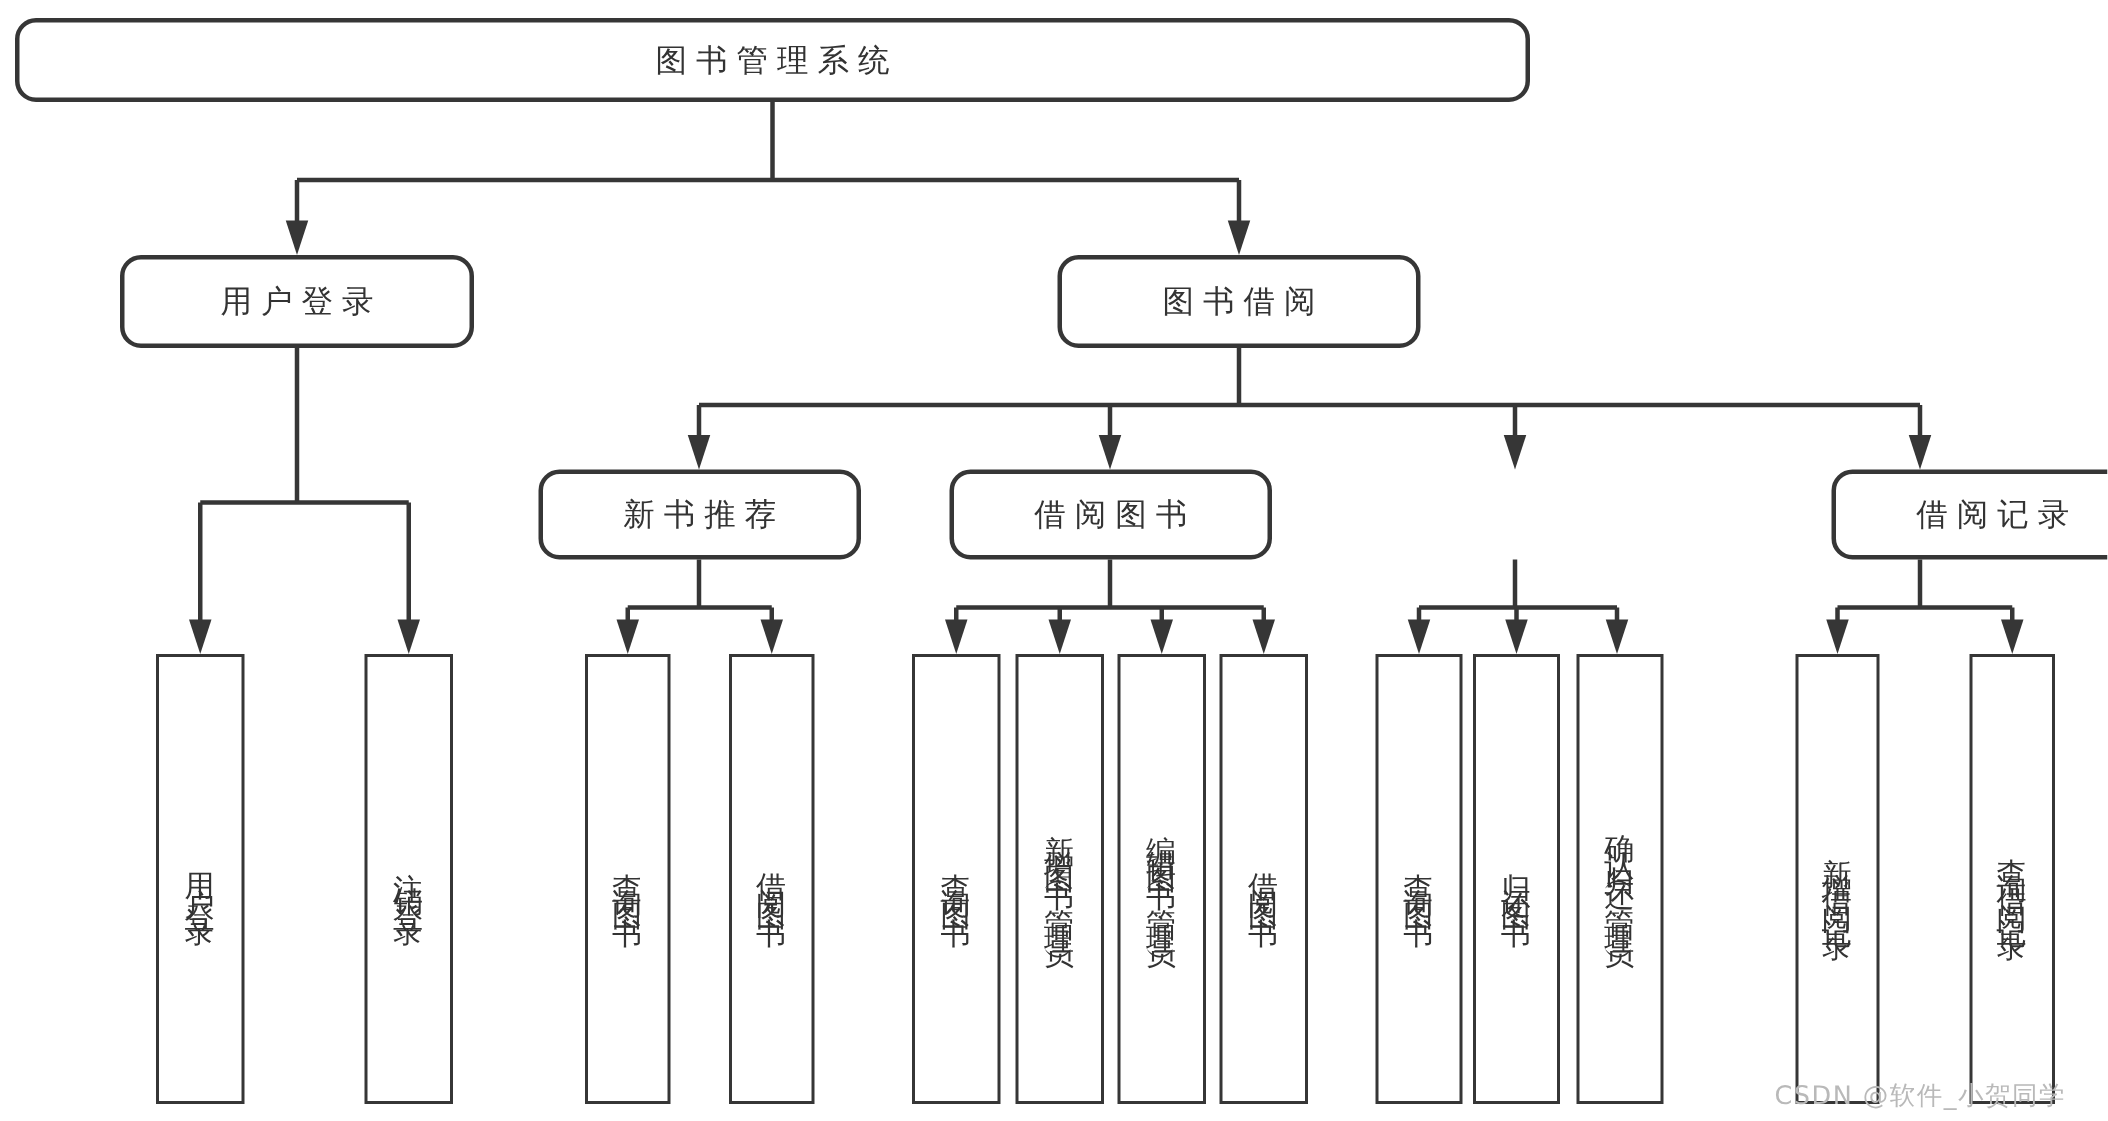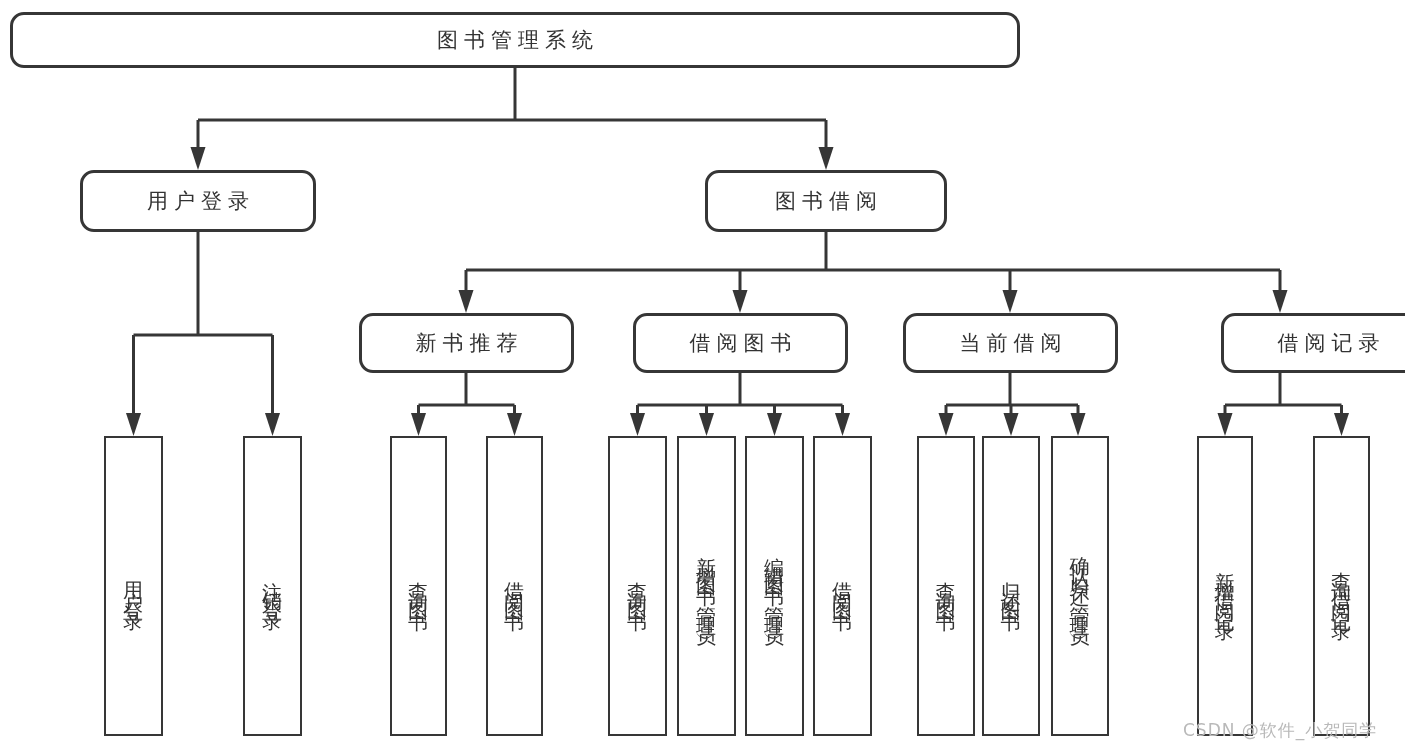--- a/index.html
+++ b/index.html
@@ -112,21 +112,20 @@
     </g>
   </svg>
 
   <div class="node h-node" style="left:10px;top:12px;width:1010px;height:56px">图书管理系统</div>
 
   <div class="node h-node" style="left:80px;top:170px;width:236px;height:62px">用户登录</div>
   <div class="node h-node" style="left:705px;top:170px;width:242px;height:62px">图书借阅</div>
 
   <div class="node h-node" style="left:359px;top:313px;width:215px;height:60px">新书推荐</div>
   <div class="node h-node" style="left:633px;top:313px;width:215px;height:60px">借阅图书</div>
-  <div class="node h-node" style="left:903px;top:313px;width:215px;height:60px">当前借阅</div>
   <div class="node h-node" style="left:1221px;top:313px;width:215px;height:60px">借阅记录</div>
 
   <div class="node v-node" style="left:104px;top:436px;width:59px;height:300px">
     <span class="vtext">用户登录</span>
   </div>
   <div class="node v-node" style="left:243px;top:436px;width:59px;height:300px">
     <span class="vtext">注销登录</span>
   </div>
 
   <div class="node v-node" style="left:390px;top:436px;width:57px;height:300px">

